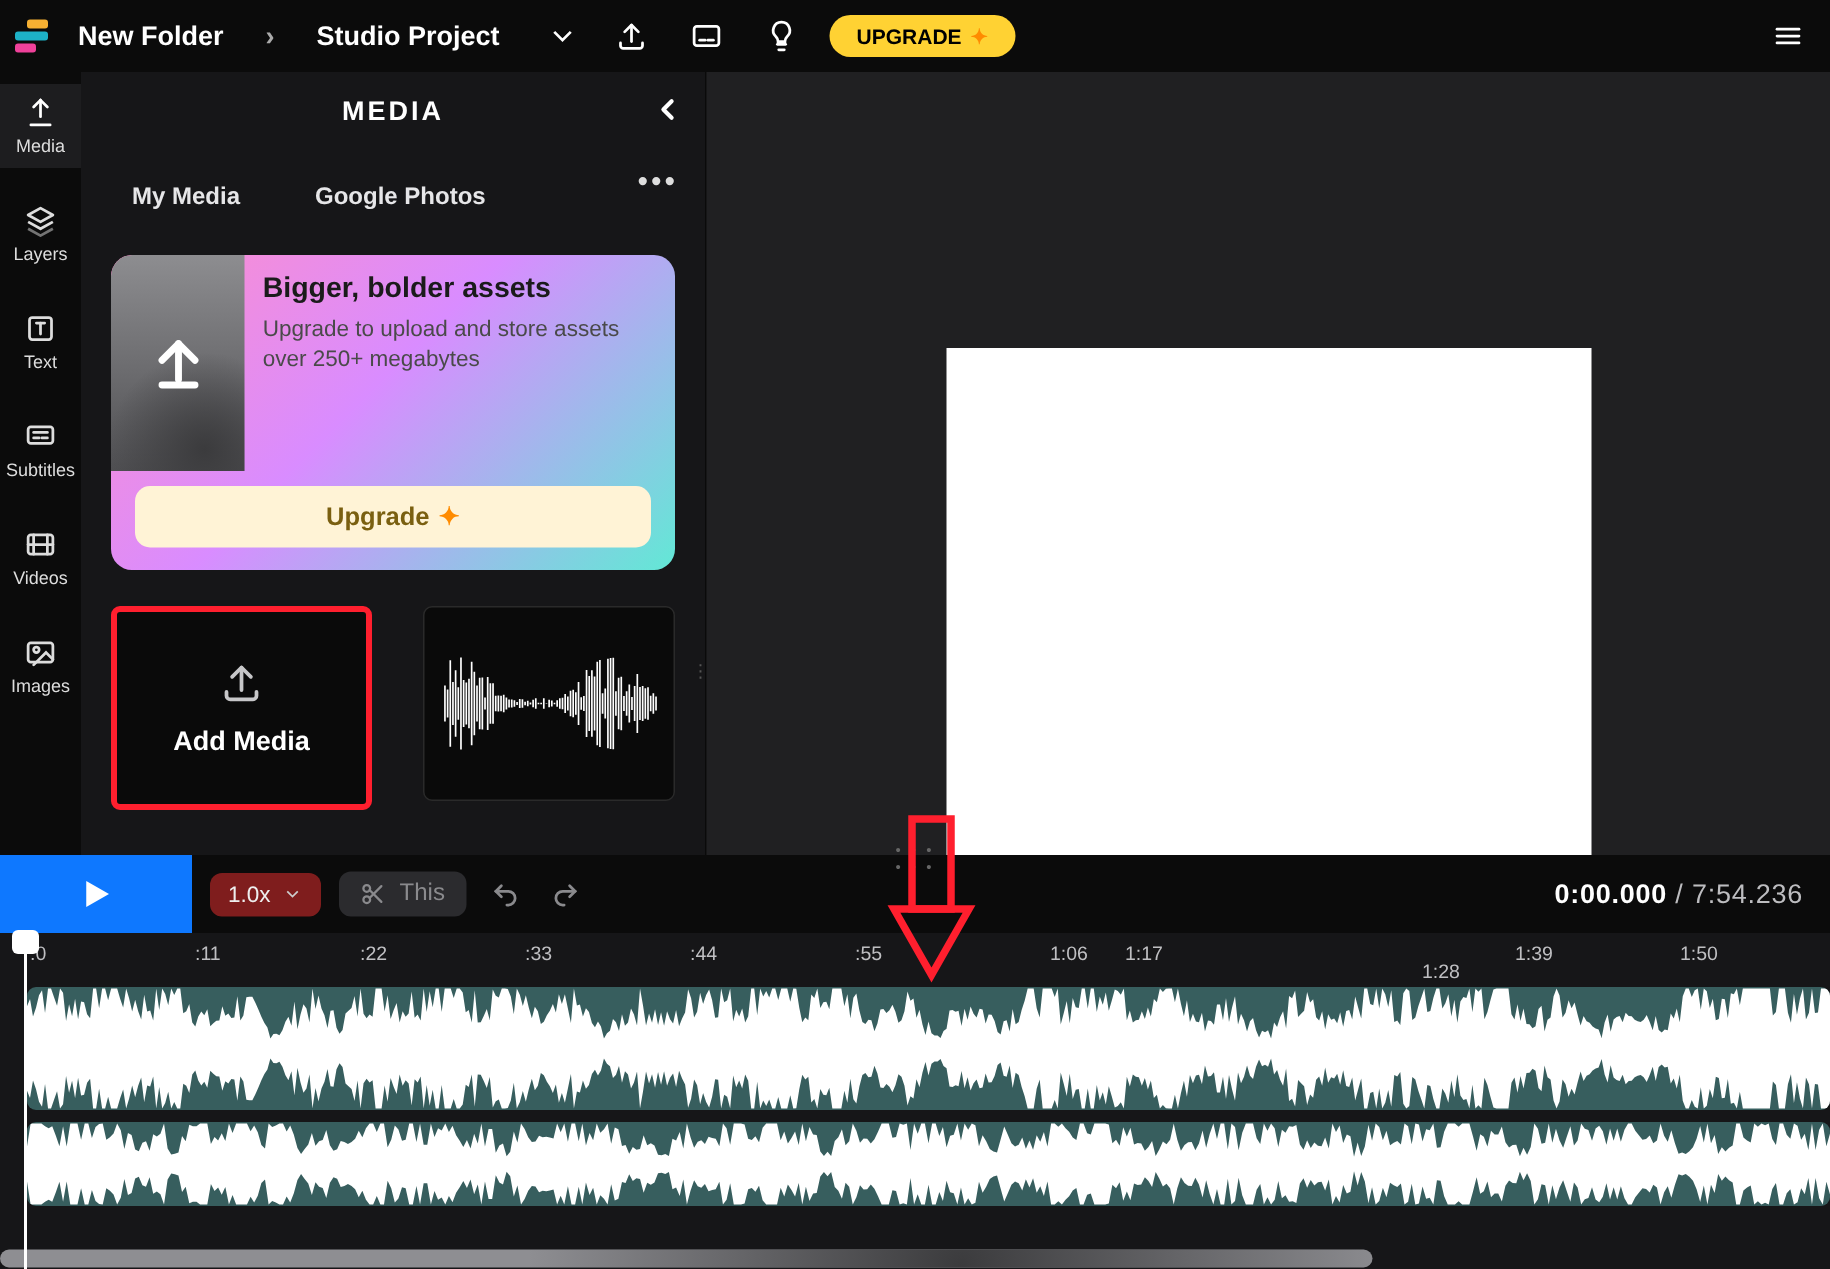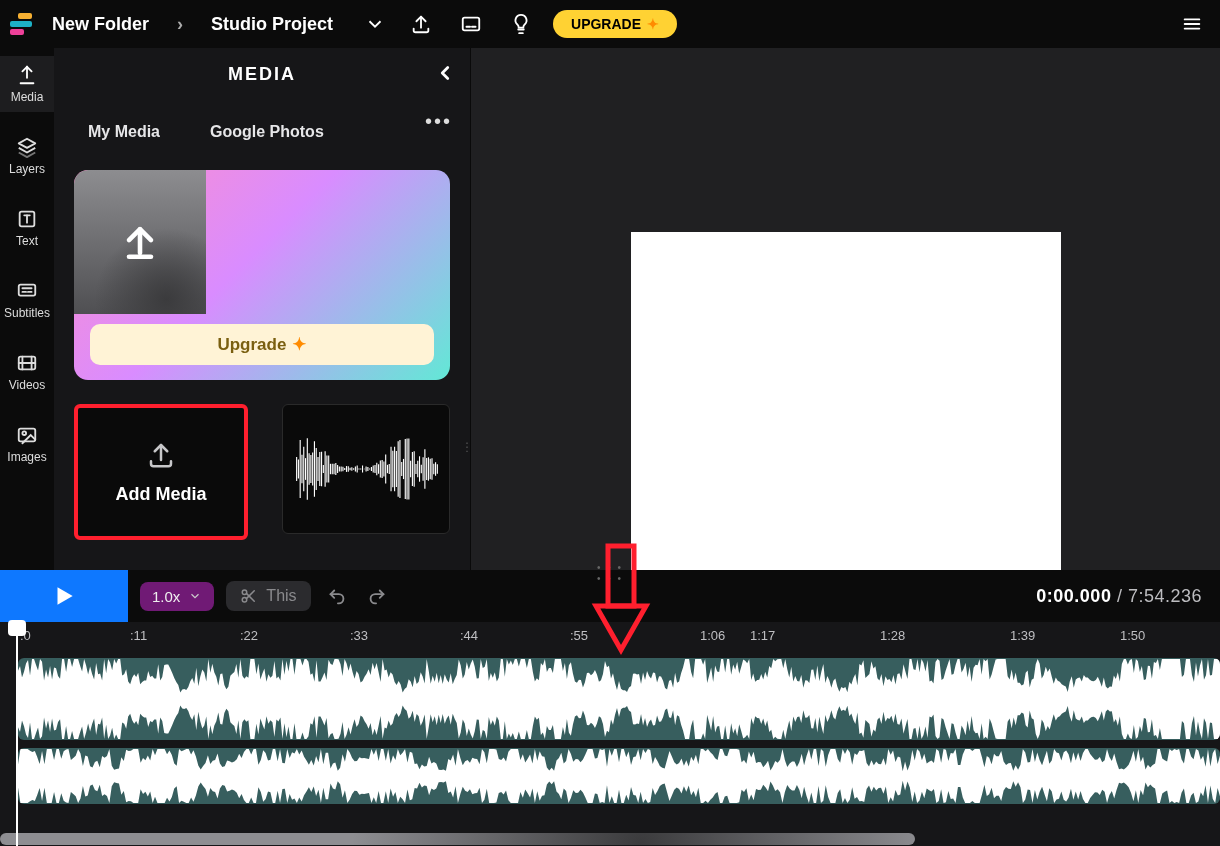--- a/index.html
+++ b/index.html
@@ -59,21 +59,21 @@
   .tile.wave{align-items:center;justify-content:center;}
   .tile.wave svg{width:150px;height:80px;}
   .drag-handle{position:absolute;right:-4px;top:50%;transform:translateY(-50%);color:#555;font-size:12px;letter-spacing:1px;}
 
   .stage{flex:1;background:#202022;display:flex;align-items:center;justify-content:center;position:relative;}
   .canvas{width:430px;height:430px;background:#ffffff;}
   .arrow-down{position:absolute;left:586px;top:542px;z-index:20;}
 
   .playbar{position:absolute;left:0;right:0;top:570px;height:52px;background:var(--bg);display:flex;align-items:center;gap:12px;padding-right:18px;}
   .play{width:128px;height:52px;background:var(--accent);display:flex;align-items:center;justify-content:center;}
-  .speed{background:#701a75;border-radius:8px;padding:6px 12px;display:flex;align-items:center;gap:8px;font-size:15px;color:#eee;}
+  .speed{background:#7f1d1d;border-radius:8px;padding:6px 12px;display:flex;align-items:center;gap:8px;font-size:15px;color:#eee;}
   .split{background:#2b2b2e;border-radius:8px;padding:6px 14px;display:flex;align-items:center;gap:8px;font-size:16px;color:#8a8a8d;}
   .undo,.redo{color:#8a8a8d;width:28px;display:flex;align-items:center;justify-content:center;}
   .timecode{margin-left:auto;font-size:18px;letter-spacing:0.5px;}
   .timecode b{font-weight:700;color:#fff;}
   .timecode i{font-style:normal;color:#bdbdc0;}
   .grip{position:absolute;left:50%;top:-8px;transform:translateX(-50%);color:#666;font-size:10px;letter-spacing:2px;}
 
   .timeline{position:absolute;left:0;right:0;top:622px;bottom:0;background:var(--bg2);}
   .ruler{height:30px;position:relative;background:var(--bg2);font-size:13px;color:#bfbfc2;}
   .ruler .tick{position:absolute;top:6px;}
@@ -214,20 +214,24 @@
     </div>
 
     <div class="promo">
       <div class="promo-top">
         <div class="thumb">
           <svg width="44" height="44" viewBox="0 0 24 24" fill="none" stroke="#fff" stroke-width="2.5" stroke-linecap="round" stroke-linejoin="round">
               <polyline points="6 11 12 5 18 11"></polyline>
               <line x1="12" y1="5" x2="12" y2="18"></line>
               <line x1="6" y1="20" x2="18" y2="20"></line>
             </svg>
+        </div>
+        <div class="promo-text">
+          <h3>Bigger, bolder assets</h3>
+          <p>Upgrade to upload and store assets over 250+ megabytes</p>
         </div>
       </div>
       <button class="promo-btn">
         <span>Upgrade</span>
         <span class="sparkle">✦</span>
       </button>
     </div>
 
     <div class="media-grid">
       <button class="tile add">
@@ -391,21 +395,21 @@
 <div class="timeline">
   <div class="ruler" id="ruler">
       <span class="tick" style="left: 20px;">:0</span>
       <span class="tick" style="left: 130px;">:11</span>
       <span class="tick" style="left: 240px;">:22</span>
       <span class="tick" style="left: 350px;">:33</span>
       <span class="tick" style="left: 460px;">:44</span>
       <span class="tick" style="left: 570px;">:55</span>
       <span class="tick" style="left: 700px;">1:06</span>
       <span class="tick" style="left: 750px;">1:17</span>
-      <span class="tick" style="left: 880px;">1:28</span>
+      <span class="tick" style="left: 948px; margin-top: 12px;">1:28</span>
       <span class="tick" style="left: 1010px;">1:39</span>
       <span class="tick" style="left: 1120px;">1:50</span>
     </div>
   <div class="playhead"></div>
 
   <div class="track">
     <div class="center-line"></div>
     <svg viewBox="0 0 1200 82" preserveAspectRatio="none" id="wave1">
         <path d="M0 41 L0.0 12.8 L2.0 8.0 L4.0 19.6 L6.0 13.8 L8.0 5.5 L10.0 2.1 L12.0 17.4 L14.0 1.0 L16.0 1.0 L18.0 6.9 L20.0 12.5 L22.0 1.0 L24.0 3.8 L26.0 22.6 L28.0 11.5 L30.0 19.5 L32.0 7.9 L34.0 21.5 L36.0 9.6 L38.0 10.2 L40.0 18.1 L42.0 20.8 L44.0 1.0 L46.0 1.0 L48.0 14.1 L50.0 1.0 L52.0 1.0 L54.0 8.9 L56.0 1.0 L58.0 1.0 L60.0 1.0 L62.0 7.8 L64.0 13.6 L66.0 1.0 L68.0 7.6 L70.0 16.4 L72.0 8.5 L74.0 16.1 L76.0 21.6 L78.0 5.1 L80.0 16.3 L82.0 15.6 L84.0 22.4 L86.0 1.0 L88.0 15.3 L90.0 1.0 L92.0 4.7 L94.0 12.2 L96.0 1.0 L98.0 5.4 L100.0 1.0 L102.0 1.0 L104.0 17.5 L106.0 16.2 L108.0 11.3 L110.0 23.6 L112.0 26.3 L114.0 19.7 L116.0 16.3 L118.0 18.9 L120.0 14.8 L122.0 26.2 L124.0 24.1 L126.0 22.5 L128.0 22.4 L130.0 12.9 L132.0 19.1 L134.0 17.7 L136.0 20.6 L138.0 20.4 L140.0 6.2 L142.0 22.4 L144.0 19.0 L146.0 6.9 L148.0 6.5 L150.0 6.5 L152.0 10.5 L154.0 15.0 L156.0 19.9 L158.0 24.0 L160.0 27.0 L162.0 34.4 L164.0 31.4 L166.0 31.1 L168.0 32.1 L170.0 28.9 L172.0 23.2 L174.0 19.9 L176.0 25.8 L178.0 9.7 L180.0 28.2 L182.0 18.5 L184.0 11.5 L186.0 14.4 L188.0 23.6 L190.0 1.0 L192.0 14.7 L194.0 5.7 L196.0 14.4 L198.0 18.8 L200.0 27.4 L202.0 15.9 L204.0 15.5 L206.0 27.1 L208.0 31.2 L210.0 28.7 L212.0 17.7 L214.0 15.8 L216.0 14.0 L218.0 6.0 L220.0 19.7 L222.0 1.0 L224.0 17.8 L226.0 20.8 L228.0 18.3 L230.0 19.8 L232.0 1.0 L234.0 1.0 L236.0 1.0 L238.0 16.3 L240.0 5.5 L242.0 21.4 L244.0 15.5 L246.0 10.6 L248.0 23.7 L250.0 16.2 L252.0 19.8 L254.0 17.7 L256.0 3.0 L258.0 20.5 L260.0 18.4 L262.0 22.4 L264.0 1.0 L266.0 16.7 L268.0 2.8 L270.0 13.5 L272.0 1.0 L274.0 1.0 L276.0 16.7 L278.0 1.0 L280.0 1.0 L282.0 1.0 L284.0 7.4 L286.0 1.0 L288.0 1.0 L290.0 3.7 L292.0 16.8 L294.0 15.3 L296.0 23.7 L298.0 2.2 L300.0 23.6 L302.0 23.5 L304.0 19.3 L306.0 14.6 L308.0 22.0 L310.0 1.7 L312.0 5.8 L314.0 7.0 L316.0 1.0 L318.0 1.0 L320.0 1.3 L322.0 6.3 L324.0 18.1 L326.0 1.0 L328.0 5.2 L330.0 12.7 L332.0 5.5 L334.0 13.9 L336.0 20.8 L338.0 13.1 L340.0 16.1 L342.0 24.6 L344.0 23.1 L346.0 18.8 L348.0 15.8 L350.0 11.3 L352.0 17.0 L354.0 4.8 L356.0 11.3 L358.0 4.9 L360.0 14.3 L362.0 24.0 L364.0 1.0 L366.0 12.4 L368.0 11.6 L370.0 19.6 L372.0 14.2 L374.0 16.6 L376.0 24.0 L378.0 26.9 L380.0 23.0 L382.0 26.4 L384.0 34.4 L386.0 30.9 L388.0 29.2 L390.0 21.3 L392.0 23.5 L394.0 29.3 L396.0 18.1 L398.0 25.9 L400.0 23.7 L402.0 14.3 L404.0 18.4 L406.0 25.6 L408.0 1.0 L410.0 12.4 L412.0 25.7 L414.0 17.7 L416.0 23.8 L418.0 14.8 L420.0 25.3 L422.0 16.9 L424.0 25.9 L426.0 16.2 L428.0 21.5 L430.0 24.4 L432.0 15.3 L434.0 26.2 L436.0 21.0 L438.0 17.0 L440.0 1.5 L442.0 7.5 L444.0 20.4 L446.0 16.5 L448.0 3.9 L450.0 11.4 L452.0 5.4 L454.0 1.6 L456.0 8.8 L458.0 20.5 L460.0 20.2 L462.0 1.0 L464.0 10.1 L466.0 8.8 L468.0 1.0 L470.0 23.0 L472.0 15.1 L474.0 19.7 L476.0 14.3 L478.0 23.6 L480.0 19.5 L482.0 1.0 L484.0 1.0 L486.0 18.8 L488.0 1.0 L490.0 6.4 L492.0 2.6 L494.0 7.0 L496.0 1.0 L498.0 1.0 L500.0 8.6 L502.0 1.0 L504.0 1.0 L506.0 1.0 L508.0 9.9 L510.0 1.0 L512.0 1.1 L514.0 13.9 L516.0 23.5 L518.0 20.3 L520.0 22.2 L522.0 5.0 L524.0 7.4 L526.0 1.0 L528.0 14.0 L530.0 10.1 L532.0 9.9 L534.0 14.9 L536.0 1.0 L538.0 1.0 L540.0 1.0 L542.0 1.0 L544.0 12.9 L546.0 4.9 L548.0 20.9 L550.0 7.2 L552.0 4.3 L554.0 15.6 L556.0 23.4 L558.0 24.7 L560.0 21.8 L562.0 22.1 L564.0 29.5 L566.0 24.3 L568.0 15.0 L570.0 14.7 L572.0 17.3 L574.0 15.5 L576.0 11.9 L578.0 16.5 L580.0 23.8 L582.0 22.2 L584.0 16.1 L586.0 3.0 L588.0 9.2 L590.0 7.7 L592.0 20.5 L594.0 15.2 L596.0 25.0 L598.0 32.0 L600.0 23.0 L602.0 30.8 L604.0 32.3 L606.0 32.3 L608.0 34.0 L610.0 29.4 L612.0 27.9 L614.0 15.7 L616.0 15.4 L618.0 16.5 L620.0 15.9 L622.0 26.0 L624.0 14.5 L626.0 21.9 L628.0 13.0 L630.0 17.9 L632.0 20.4 L634.0 14.5 L636.0 15.0 L638.0 24.4 L640.0 18.3 L642.0 18.5 L644.0 22.7 L646.0 30.0 L648.0 31.6 L650.0 22.8 L652.0 22.1 L654.0 29.7 L656.0 14.7 L658.0 24.8 L660.0 23.4 L662.0 15.3 L664.0 9.2 L666.0 1.0 L668.0 1.0 L670.0 1.0 L672.0 14.1 L674.0 20.3 L676.0 1.0 L678.0 1.0 L680.0 1.0 L682.0 1.0 L684.0 6.7 L686.0 1.0 L688.0 25.0 L690.0 17.5 L692.0 9.4 L694.0 24.1 L696.0 7.4 L698.0 13.5 L700.0 14.0 L702.0 1.0 L704.0 1.0 L706.0 14.4 L708.0 1.0 L710.0 1.0 L712.0 16.7 L714.0 6.4 L716.0 11.8 L718.0 3.7 L720.0 15.8 L722.0 9.0 L724.0 1.6 L726.0 2.7 L728.0 5.2 L730.0 1.0 L732.0 22.1 L734.0 15.6 L736.0 23.7 L738.0 22.1 L740.0 21.8 L742.0 16.1 L744.0 21.4 L746.0 13.7 L748.0 19.6 L750.0 8.0 L752.0 10.2 L754.0 1.0 L756.0 3.3 L758.0 1.2 L760.0 1.0 L762.0 1.0 L764.0 10.2 L766.0 1.0 L768.0 11.2 L770.0 19.5 L772.0 8.8 L774.0 23.4 L776.0 17.9 L778.0 23.0 L780.0 23.5 L782.0 17.1 L784.0 29.7 L786.0 22.3 L788.0 22.6 L790.0 25.1 L792.0 11.7 L794.0 11.6 L796.0 22.1 L798.0 7.4 L800.0 23.3 L802.0 13.8 L804.0 6.1 L806.0 25.0 L808.0 17.9 L810.0 22.2 L812.0 29.7 L814.0 22.8 L816.0 20.6 L818.0 28.8 L820.0 33.7 L822.0 29.1 L824.0 30.2 L826.0 28.9 L828.0 34.3 L830.0 23.7 L832.0 26.6 L834.0 20.1 L836.0 16.1 L838.0 27.6 L840.0 6.0 L842.0 7.5 L844.0 2.3 L846.0 20.0 L848.0 17.9 L850.0 15.9 L852.0 3.3 L854.0 10.4 L856.0 8.2 L858.0 20.2 L860.0 22.4 L862.0 16.1 L864.0 28.3 L866.0 18.2 L868.0 21.9 L870.0 21.0 L872.0 24.2 L874.0 16.9 L876.0 26.5 L878.0 16.0 L880.0 15.3 L882.0 21.6 L884.0 6.3 L886.0 13.8 L888.0 21.0 L890.0 1.0 L892.0 1.0 L894.0 11.3 L896.0 12.1 L898.0 1.0 L900.0 14.3 L902.0 1.0 L904.0 4.9 L906.0 13.4 L908.0 2.1 L910.0 23.4 L912.0 22.4 L914.0 25.4 L916.0 4.1 L918.0 1.0 L920.0 2.7 L922.0 22.0 L924.0 20.4 L926.0 12.9 L928.0 7.0 L930.0 1.0 L932.0 16.7 L934.0 16.0 L936.0 7.3 L938.0 1.0 L940.0 1.0 L942.0 14.4 L944.0 10.8 L946.0 4.8 L948.0 19.6 L950.0 8.5 L952.0 23.9 L954.0 9.7 L956.0 6.7 L958.0 7.3 L960.0 1.0 L962.0 16.8 L964.0 1.0 L966.0 3.2 L968.0 1.0 L970.0 21.5 L972.0 16.6 L974.0 8.8 L976.0 1.6 L978.0 1.0 L980.0 1.0 L982.0 1.0 L984.0 1.0 L986.0 1.0 L988.0 18.2 L990.0 21.6 L992.0 11.5 L994.0 22.6 L996.0 14.4 L998.0 24.7 L1000.0 24.8 L1002.0 27.5 L1004.0 26.2 L1006.0 14.7 L1008.0 12.5 L1010.0 29.6 L1012.0 21.8 L1014.0 20.4 L1016.0 6.3 L1018.0 1.0 L1020.0 5.7 L1022.0 20.4 L1024.0 17.1 L1026.0 8.8 L1028.0 14.1 L1030.0 10.4 L1032.0 18.4 L1034.0 25.7 L1036.0 19.4 L1038.0 22.8 L1040.0 23.8 L1042.0 26.3 L1044.0 27.6 L1046.0 28.4 L1048.0 34.0 L1050.0 23.6 L1052.0 18.3 L1054.0 29.8 L1056.0 21.6 L1058.0 20.0 L1060.0 19.4 L1062.0 23.5 L1064.0 17.1 L1066.0 19.4 L1068.0 19.5 L1070.0 21.8 L1072.0 22.9 L1074.0 23.3 L1076.0 21.9 L1078.0 18.7 L1080.0 23.3 L1082.0 28.8 L1084.0 19.4 L1086.0 28.6 L1088.0 30.4 L1090.0 28.4 L1092.0 28.8 L1094.0 17.6 L1096.0 21.0 L1098.0 14.3 L1100.0 23.5 L1102.0 6.1 L1104.0 1.0 L1106.0 1.0 L1108.0 6.6 L1110.0 2.1 L1112.0 1.0 L1114.0 15.1 L1116.0 1.0 L1118.0 2.9 L1120.0 14.0 L1122.0 7.9 L1124.0 22.1 L1126.0 21.3 L1128.0 7.8 L1130.0 8.1 L1132.0 20.7 L1134.0 4.1 L1136.0 4.9 L1138.0 1.0 L1140.0 12.1 L1142.0 1.0 L1144.0 1.0 L1146.0 1.0 L1148.0 1.0 L1150.0 1.0 L1152.0 1.0 L1154.0 1.0 L1156.0 1.0 L1158.0 1.0 L1160.0 1.0 L1162.0 19.0 L1164.0 16.7 L1166.0 1.0 L1168.0 1.0 L1170.0 1.0 L1172.0 17.1 L1174.0 23.9 L1176.0 4.5 L1178.0 18.5 L1180.0 7.6 L1182.0 1.0 L1184.0 21.7 L1186.0 17.2 L1188.0 1.0 L1190.0 17.4 L1192.0 17.0 L1194.0 1.0 L1196.0 1.0 L1198.0 1.0 L1200.0 3.6 L1200.0 78.4 L1198.0 81.0 L1196.0 81.0 L1194.0 81.0 L1192.0 65.0 L1190.0 64.6 L1188.0 81.0 L1186.0 64.8 L1184.0 60.3 L1182.0 81.0 L1180.0 74.4 L1178.0 63.5 L1176.0 77.5 L1174.0 58.1 L1172.0 64.9 L1170.0 81.0 L1168.0 81.0 L1166.0 81.0 L1164.0 65.3 L1162.0 63.0 L1160.0 81.0 L1158.0 81.0 L1156.0 81.0 L1154.0 81.0 L1152.0 81.0 L1150.0 81.0 L1148.0 81.0 L1146.0 81.0 L1144.0 81.0 L1142.0 81.0 L1140.0 69.9 L1138.0 81.0 L1136.0 77.1 L1134.0 77.9 L1132.0 61.3 L1130.0 73.9 L1128.0 74.2 L1126.0 60.7 L1124.0 59.9 L1122.0 74.1 L1120.0 68.0 L1118.0 79.1 L1116.0 81.0 L1114.0 66.9 L1112.0 81.0 L1110.0 79.9 L1108.0 75.4 L1106.0 81.0 L1104.0 81.0 L1102.0 75.9 L1100.0 58.5 L1098.0 67.7 L1096.0 61.0 L1094.0 64.4 L1092.0 53.2 L1090.0 53.6 L1088.0 51.6 L1086.0 53.4 L1084.0 62.6 L1082.0 53.2 L1080.0 58.7 L1078.0 63.3 L1076.0 60.1 L1074.0 58.7 L1072.0 59.1 L1070.0 60.2 L1068.0 62.5 L1066.0 62.6 L1064.0 64.9 L1062.0 58.5 L1060.0 62.6 L1058.0 62.0 L1056.0 60.4 L1054.0 52.2 L1052.0 63.7 L1050.0 58.4 L1048.0 48.0 L1046.0 53.6 L1044.0 54.4 L1042.0 55.7 L1040.0 58.2 L1038.0 59.2 L1036.0 62.6 L1034.0 56.3 L1032.0 63.6 L1030.0 71.6 L1028.0 67.9 L1026.0 73.2 L1024.0 64.9 L1022.0 61.6 L1020.0 76.3 L1018.0 81.0 L1016.0 75.7 L1014.0 61.6 L1012.0 60.2 L1010.0 52.4 L1008.0 69.5 L1006.0 67.3 L1004.0 55.8 L1002.0 54.5 L1000.0 57.2 L998.0 57.3 L996.0 67.6 L994.0 59.4 L992.0 70.5 L990.0 60.4 L988.0 63.8 L986.0 81.0 L984.0 81.0 L982.0 81.0 L980.0 81.0 L978.0 81.0 L976.0 80.4 L974.0 73.2 L972.0 65.4 L970.0 60.5 L968.0 81.0 L966.0 78.8 L964.0 81.0 L962.0 65.2 L960.0 81.0 L958.0 74.7 L956.0 75.3 L954.0 72.3 L952.0 58.1 L950.0 73.5 L948.0 62.4 L946.0 77.2 L944.0 71.2 L942.0 67.6 L940.0 81.0 L938.0 81.0 L936.0 74.7 L934.0 66.0 L932.0 65.3 L930.0 81.0 L928.0 75.0 L926.0 69.1 L924.0 61.6 L922.0 60.0 L920.0 79.3 L918.0 81.0 L916.0 77.9 L914.0 56.6 L912.0 59.6 L910.0 58.6 L908.0 79.9 L906.0 68.6 L904.0 77.1 L902.0 81.0 L900.0 67.7 L898.0 81.0 L896.0 69.9 L894.0 70.7 L892.0 81.0 L890.0 81.0 L888.0 61.0 L886.0 68.2 L884.0 75.7 L882.0 60.4 L880.0 66.7 L878.0 66.0 L876.0 55.5 L874.0 65.1 L872.0 57.8 L870.0 61.0 L868.0 60.1 L866.0 63.8 L864.0 53.7 L862.0 65.9 L860.0 59.6 L858.0 61.8 L856.0 73.8 L854.0 71.6 L852.0 78.7 L850.0 66.1 L848.0 64.1 L846.0 62.0 L844.0 79.7 L842.0 74.5 L840.0 76.0 L838.0 54.4 L836.0 65.9 L834.0 61.9 L832.0 55.4 L830.0 58.3 L828.0 47.7 L826.0 53.1 L824.0 51.8 L822.0 52.9 L820.0 48.3 L818.0 53.2 L816.0 61.4 L814.0 59.2 L812.0 52.3 L810.0 59.8 L808.0 64.1 L806.0 57.0 L804.0 75.9 L802.0 68.2 L800.0 58.7 L798.0 74.6 L796.0 59.9 L794.0 70.4 L792.0 70.3 L790.0 56.9 L788.0 59.4 L786.0 59.7 L784.0 52.3 L782.0 64.9 L780.0 58.5 L778.0 59.0 L776.0 64.1 L774.0 58.6 L772.0 73.2 L770.0 62.5 L768.0 70.8 L766.0 81.0 L764.0 71.8 L762.0 81.0 L760.0 81.0 L758.0 80.8 L756.0 78.7 L754.0 81.0 L752.0 71.8 L750.0 74.0 L748.0 62.4 L746.0 68.3 L744.0 60.6 L742.0 65.9 L740.0 60.2 L738.0 59.9 L736.0 58.3 L734.0 66.4 L732.0 59.9 L730.0 81.0 L728.0 76.8 L726.0 79.3 L724.0 80.4 L722.0 73.0 L720.0 66.2 L718.0 78.3 L716.0 70.2 L714.0 75.6 L712.0 65.3 L710.0 81.0 L708.0 81.0 L706.0 67.6 L704.0 81.0 L702.0 81.0 L700.0 68.0 L698.0 68.5 L696.0 74.6 L694.0 57.9 L692.0 72.6 L690.0 64.5 L688.0 57.0 L686.0 81.0 L684.0 75.3 L682.0 81.0 L680.0 81.0 L678.0 81.0 L676.0 81.0 L674.0 61.7 L672.0 67.9 L670.0 81.0 L668.0 81.0 L666.0 81.0 L664.0 72.8 L662.0 66.7 L660.0 58.6 L658.0 57.2 L656.0 67.3 L654.0 52.3 L652.0 59.9 L650.0 59.2 L648.0 50.4 L646.0 52.0 L644.0 59.3 L642.0 63.5 L640.0 63.7 L638.0 57.6 L636.0 67.0 L634.0 67.5 L632.0 61.6 L630.0 64.1 L628.0 69.0 L626.0 60.1 L624.0 67.5 L622.0 56.0 L620.0 66.1 L618.0 65.5 L616.0 66.6 L614.0 66.3 L612.0 54.1 L610.0 52.6 L608.0 48.0 L606.0 49.7 L604.0 49.7 L602.0 51.2 L600.0 59.0 L598.0 50.0 L596.0 57.0 L594.0 66.8 L592.0 61.5 L590.0 74.3 L588.0 72.8 L586.0 79.0 L584.0 65.9 L582.0 59.8 L580.0 58.2 L578.0 65.5 L576.0 70.1 L574.0 66.5 L572.0 64.7 L570.0 67.3 L568.0 67.0 L566.0 57.7 L564.0 52.5 L562.0 59.9 L560.0 60.2 L558.0 57.3 L556.0 58.6 L554.0 66.4 L552.0 77.7 L550.0 74.8 L548.0 61.1 L546.0 77.1 L544.0 69.1 L542.0 81.0 L540.0 81.0 L538.0 81.0 L536.0 81.0 L534.0 67.1 L532.0 72.1 L530.0 71.9 L528.0 68.0 L526.0 81.0 L524.0 74.6 L522.0 77.0 L520.0 59.8 L518.0 61.7 L516.0 58.5 L514.0 68.1 L512.0 80.9 L510.0 81.0 L508.0 72.1 L506.0 81.0 L504.0 81.0 L502.0 81.0 L500.0 73.4 L498.0 81.0 L496.0 81.0 L494.0 75.0 L492.0 79.4 L490.0 75.6 L488.0 81.0 L486.0 63.2 L484.0 81.0 L482.0 81.0 L480.0 62.5 L478.0 58.4 L476.0 67.7 L474.0 62.3 L472.0 66.9 L470.0 59.0 L468.0 81.0 L466.0 73.2 L464.0 71.9 L462.0 81.0 L460.0 61.8 L458.0 61.5 L456.0 73.2 L454.0 80.4 L452.0 76.6 L450.0 70.6 L448.0 78.1 L446.0 65.5 L444.0 61.6 L442.0 74.5 L440.0 80.5 L438.0 65.0 L436.0 61.0 L434.0 55.8 L432.0 66.7 L430.0 57.6 L428.0 60.5 L426.0 65.8 L424.0 56.1 L422.0 65.1 L420.0 56.7 L418.0 67.2 L416.0 58.2 L414.0 64.3 L412.0 56.3 L410.0 69.6 L408.0 81.0 L406.0 56.4 L404.0 63.6 L402.0 67.7 L400.0 58.3 L398.0 56.1 L396.0 63.9 L394.0 52.7 L392.0 58.5 L390.0 60.7 L388.0 52.8 L386.0 51.1 L384.0 47.6 L382.0 55.6 L380.0 59.0 L378.0 55.1 L376.0 58.0 L374.0 65.4 L372.0 67.8 L370.0 62.4 L368.0 70.4 L366.0 69.6 L364.0 81.0 L362.0 58.0 L360.0 67.7 L358.0 77.1 L356.0 70.7 L354.0 77.2 L352.0 65.0 L350.0 70.7 L348.0 66.2 L346.0 63.2 L344.0 58.9 L342.0 57.4 L340.0 65.9 L338.0 68.9 L336.0 61.2 L334.0 68.1 L332.0 76.5 L330.0 69.3 L328.0 76.8 L326.0 81.0 L324.0 63.9 L322.0 75.7 L320.0 80.7 L318.0 81.0 L316.0 81.0 L314.0 75.0 L312.0 76.2 L310.0 80.3 L308.0 60.0 L306.0 67.4 L304.0 62.7 L302.0 58.5 L300.0 58.4 L298.0 79.8 L296.0 58.3 L294.0 66.7 L292.0 65.2 L290.0 78.3 L288.0 81.0 L286.0 81.0 L284.0 74.6 L282.0 81.0 L280.0 81.0 L278.0 81.0 L276.0 65.3 L274.0 81.0 L272.0 81.0 L270.0 68.5 L268.0 79.2 L266.0 65.3 L264.0 81.0 L262.0 59.6 L260.0 63.6 L258.0 61.5 L256.0 79.0 L254.0 64.3 L252.0 62.2 L250.0 65.8 L248.0 58.3 L246.0 71.4 L244.0 66.5 L242.0 60.6 L240.0 76.5 L238.0 65.7 L236.0 81.0 L234.0 81.0 L232.0 81.0 L230.0 62.2 L228.0 63.7 L226.0 61.2 L224.0 64.2 L222.0 81.0 L220.0 62.3 L218.0 76.0 L216.0 68.0 L214.0 66.2 L212.0 64.3 L210.0 53.3 L208.0 50.8 L206.0 54.9 L204.0 66.5 L202.0 66.1 L200.0 54.6 L198.0 63.2 L196.0 67.6 L194.0 76.3 L192.0 67.3 L190.0 81.0 L188.0 58.4 L186.0 67.6 L184.0 70.5 L182.0 63.5 L180.0 53.8 L178.0 72.3 L176.0 56.2 L174.0 62.1 L172.0 58.8 L170.0 53.1 L168.0 49.9 L166.0 50.9 L164.0 50.6 L162.0 47.6 L160.0 55.0 L158.0 58.0 L156.0 62.1 L154.0 67.0 L152.0 71.5 L150.0 75.5 L148.0 75.5 L146.0 75.1 L144.0 63.0 L142.0 59.6 L140.0 75.8 L138.0 61.6 L136.0 61.4 L134.0 64.3 L132.0 62.9 L130.0 69.1 L128.0 59.6 L126.0 59.5 L124.0 57.9 L122.0 55.8 L120.0 67.2 L118.0 63.1 L116.0 65.7 L114.0 62.3 L112.0 55.7 L110.0 58.4 L108.0 70.7 L106.0 65.8 L104.0 64.5 L102.0 81.0 L100.0 81.0 L98.0 76.6 L96.0 81.0 L94.0 69.8 L92.0 77.3 L90.0 81.0 L88.0 66.7 L86.0 81.0 L84.0 59.6 L82.0 66.4 L80.0 65.7 L78.0 76.9 L76.0 60.4 L74.0 65.9 L72.0 73.5 L70.0 65.6 L68.0 74.4 L66.0 81.0 L64.0 68.4 L62.0 74.2 L60.0 81.0 L58.0 81.0 L56.0 81.0 L54.0 73.1 L52.0 81.0 L50.0 81.0 L48.0 67.9 L46.0 81.0 L44.0 81.0 L42.0 61.2 L40.0 63.9 L38.0 71.8 L36.0 72.4 L34.0 60.5 L32.0 74.1 L30.0 62.5 L28.0 70.5 L26.0 59.4 L24.0 78.2 L22.0 81.0 L20.0 69.5 L18.0 75.1 L16.0 81.0 L14.0 81.0 L12.0 64.6 L10.0 79.9 L8.0 76.5 L6.0 68.2 L4.0 62.4 L2.0 74.0 L0.0 69.2 Z" fill="#ffffff"></path>
       </svg>

